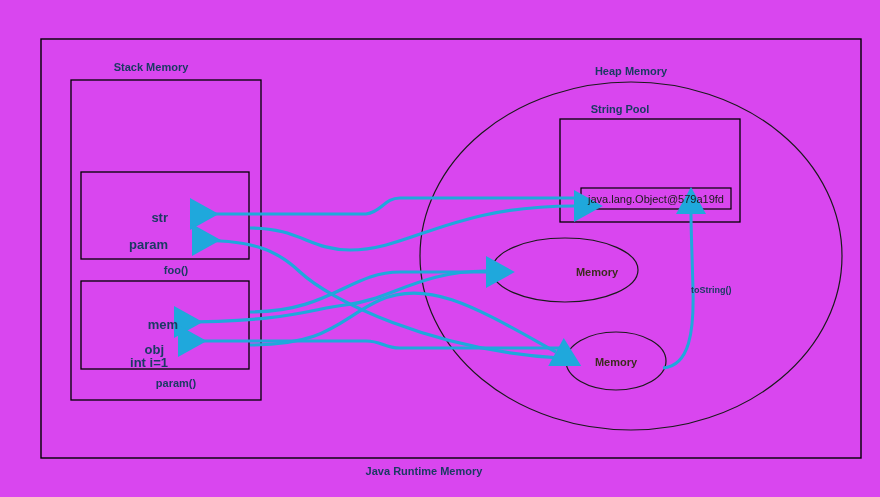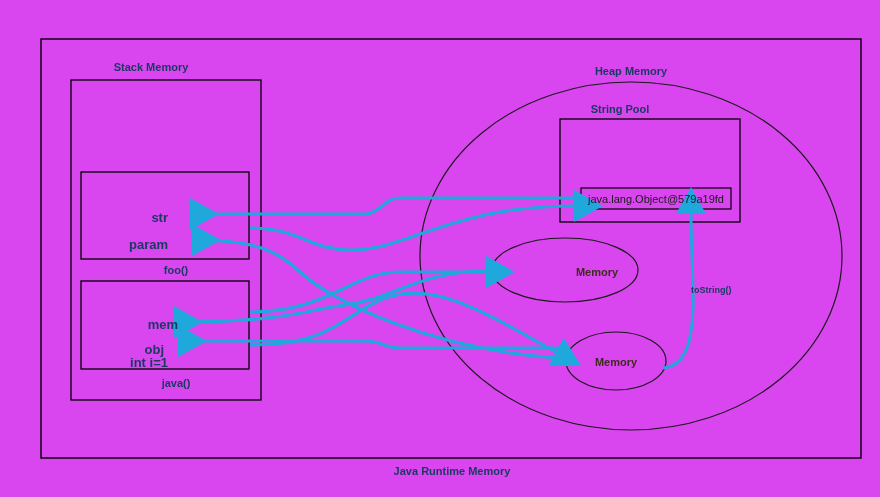--- a/index.html
+++ b/index.html
@@ -118,23 +118,23 @@
   <div class="lbl lbl-var lbl-right" style="left:168px; top:238px;text-align:center;">param</div>
 
   <div class="lbl lbl-frame lbl-center" style="left:165px; top:265px;">foo()</div>
 
   <div class="lbl lbl-var lbl-right" style="left:164px; top:318px;margin-left:14px;">mem</div>
 
   <div class="lbl lbl-var lbl-right" style="left:164px; top:343px;">obj</div>
 
   <div class="lbl lbl-var lbl-center" style="left:149px; top:356px;">int i=1</div>
 
-  <div class="lbl lbl-frame lbl-center" style="left:165px; top:378px;">java()</div>
+  <div class="lbl lbl-frame lbl-center" style="left:165px; top:378px;">param()</div>
 
   <div class="lbl lbl-node lbl-center" style="left:573px; top:267px;margin-left:24px;">Memory</div>
 
   <div class="lbl lbl-node lbl-center" style="left:616px; top:357px;">Memory</div>
 
   <div class="lbl lbl-tostring" style="left:670px; top:286px;padding-left:21px;">toString()</div>
 
-  <div class="lbl lbl-bottom lbl-center" style="left:424px; top:466px;margin-left:28px;">Java Runtime Memory</div>
+  <div class="lbl lbl-bottom lbl-center" style="left:424px; top:466px;">Java Runtime Memory</div>
 
 </div>
 
 </body></html>

